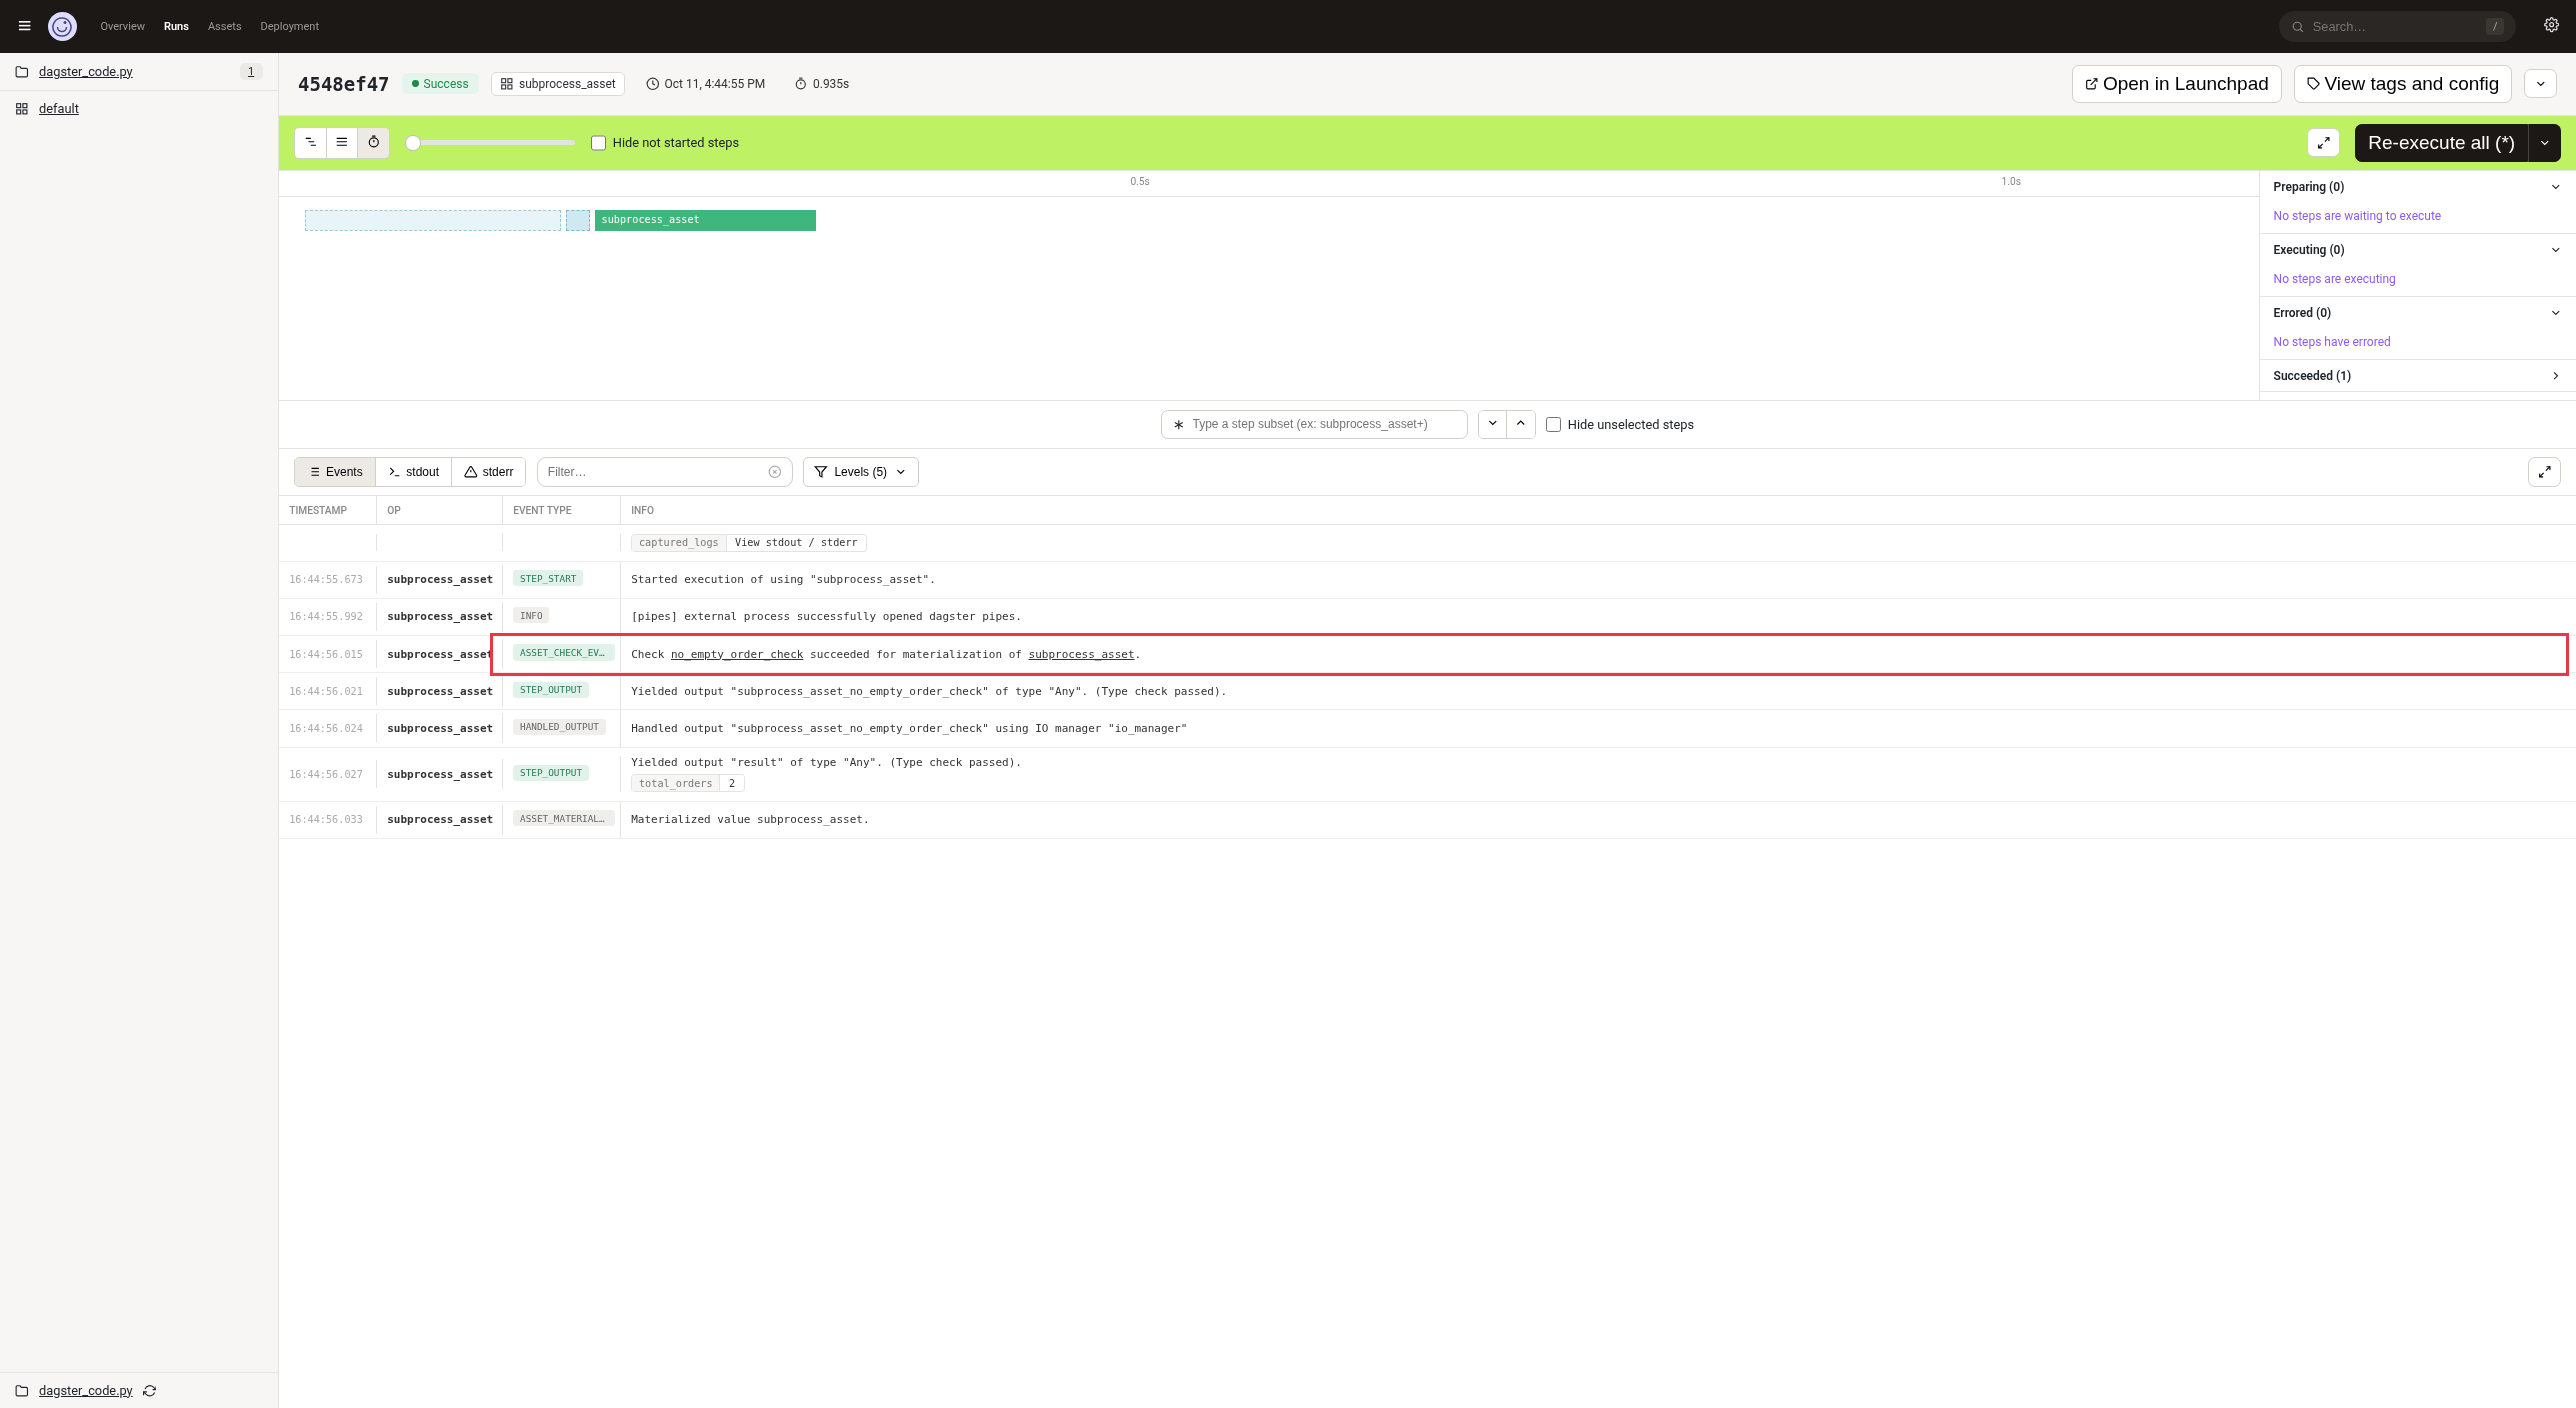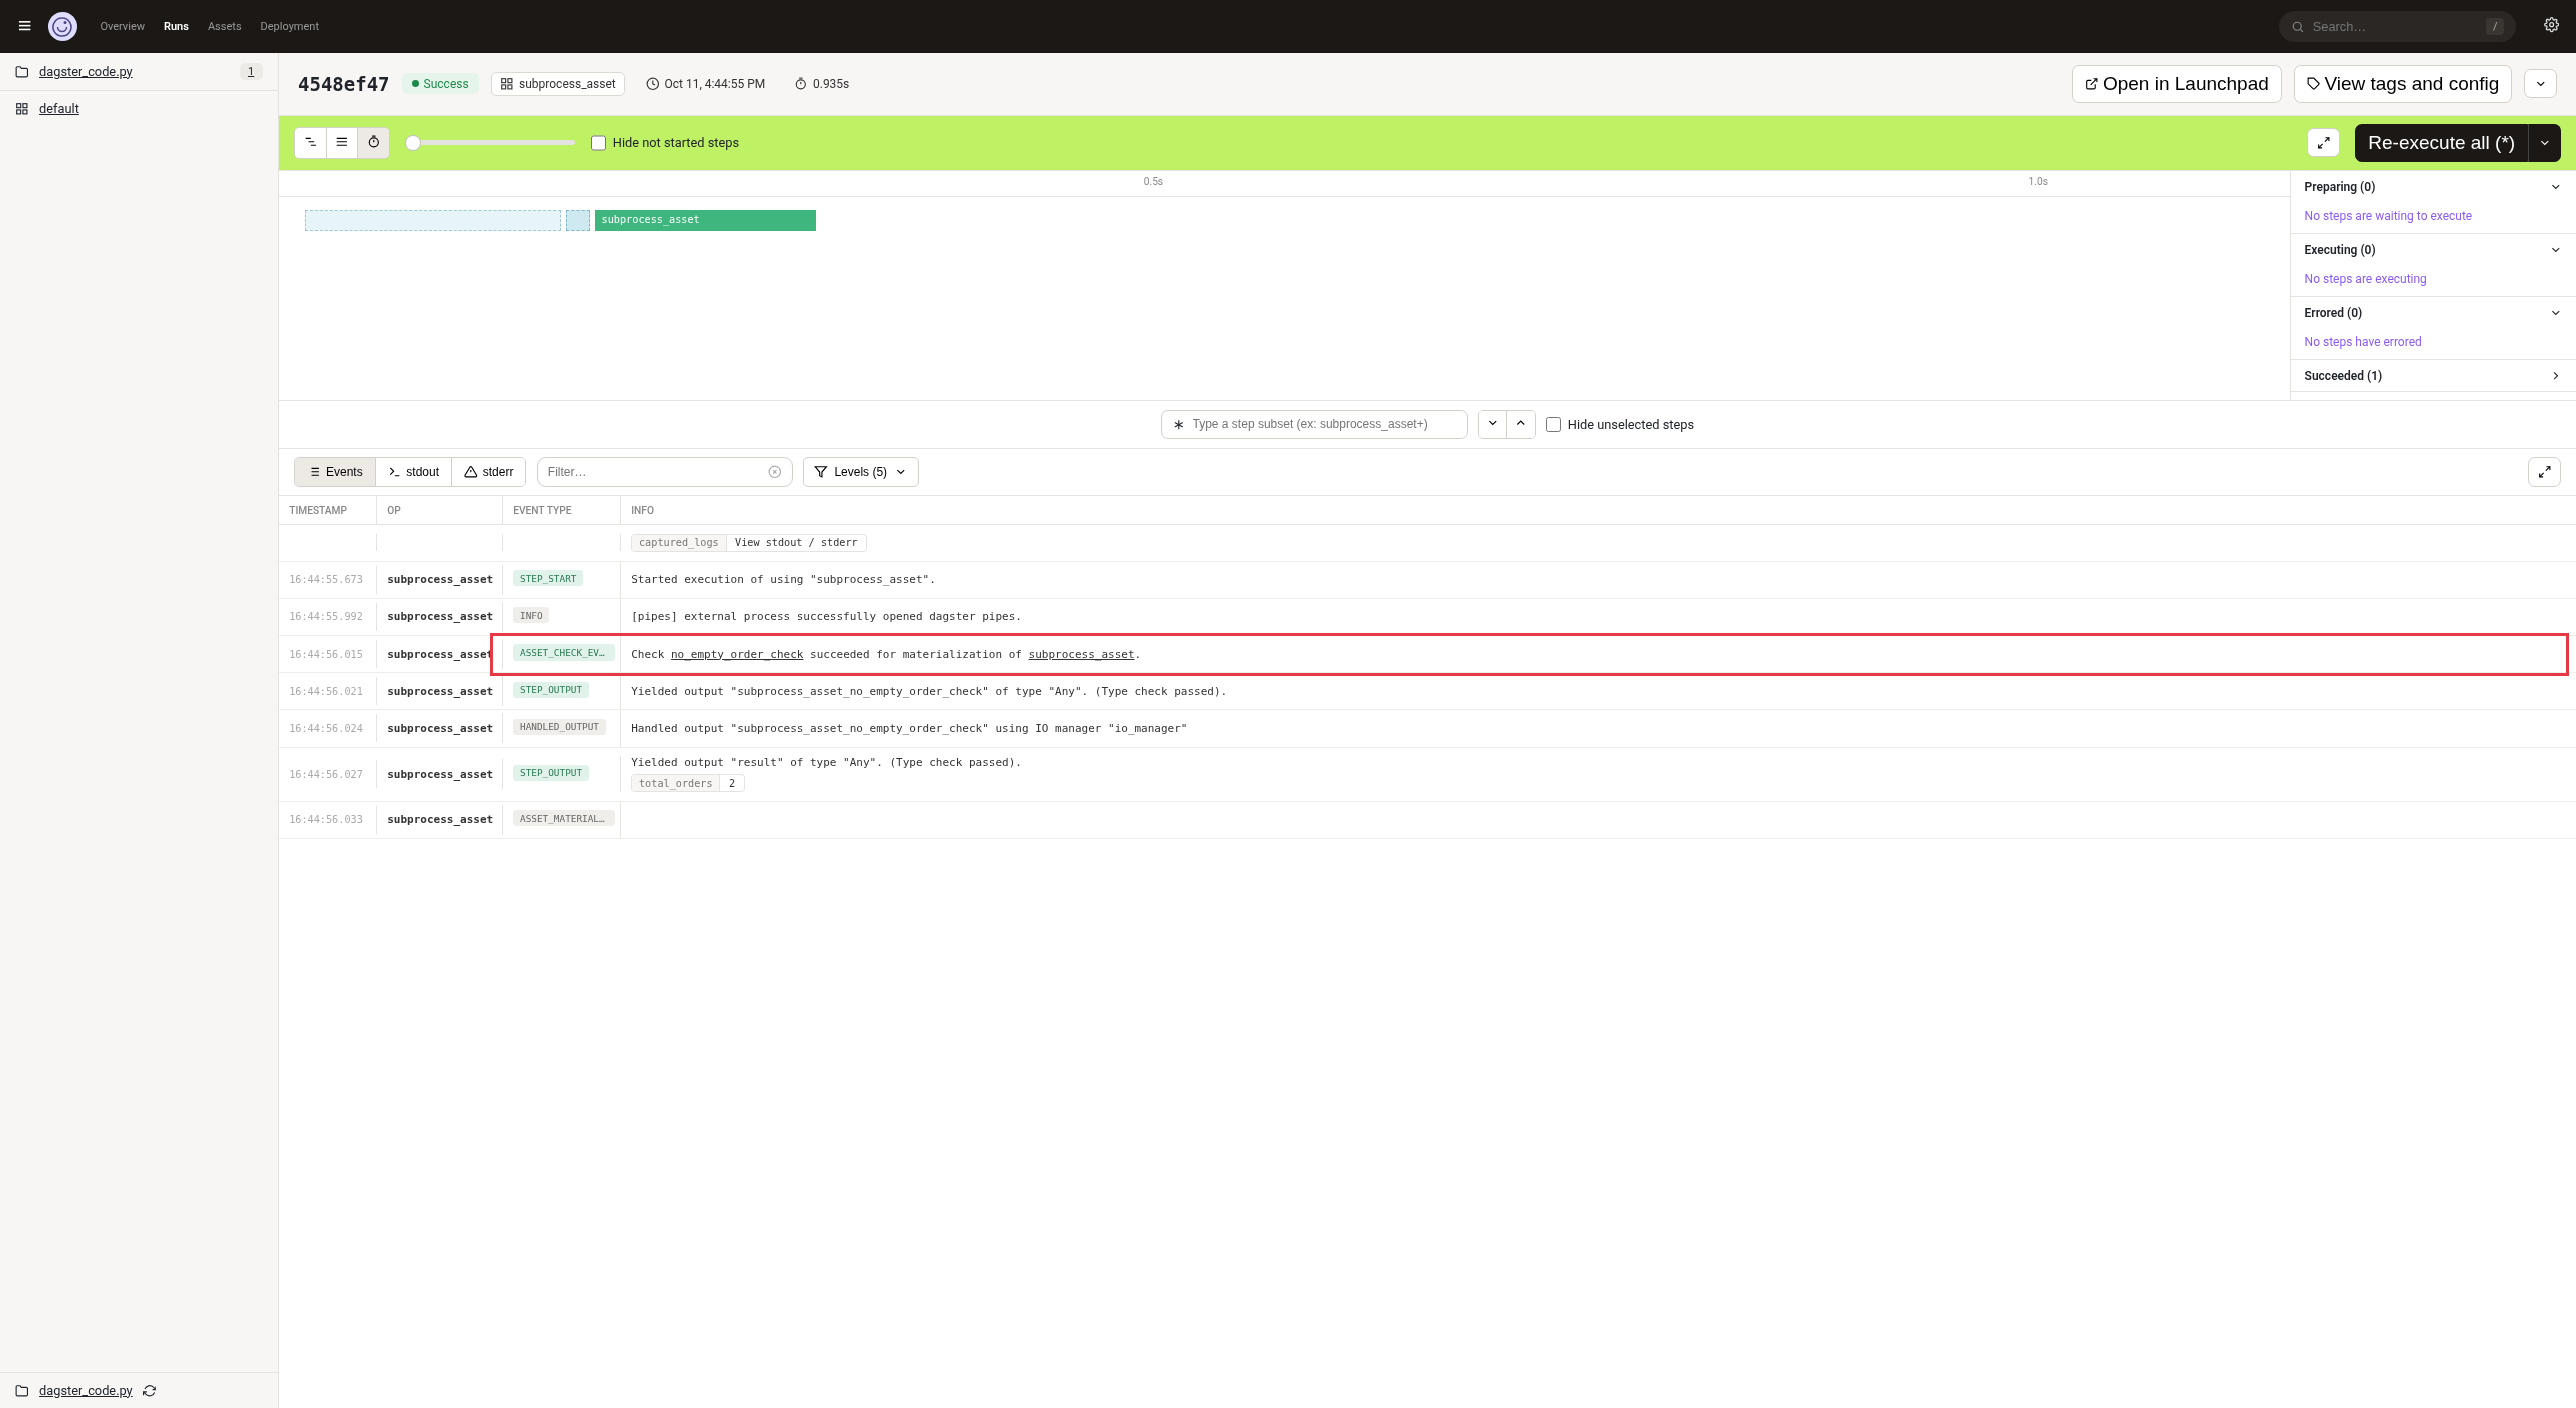--- a/index.html
+++ b/index.html
@@ -57,21 +57,21 @@
     .gantt-body { display: flex; background: #fff; border-bottom: 0.9px solid #E5E3E0; height: 230px; }
     .gantt-chart { flex: 1; position: relative; overflow: hidden; }
     .gantt-ruler { height: 25.6px; border-bottom: 0.9px solid #E5E3E0; position: relative; font-size: 10.2px; color: #888; }
     .ruler-tick { position: absolute; top: 5.1px; }
     .gantt-rows { position: relative; padding-top: 20.4px; }
     .gantt-bar-wrap { position: absolute; height: 20.4px; display: flex; }
     .gantt-bar-prep { background: #E7F5F9; border: 0.9px dashed #9FC9D6; height: 100%; }
     .gantt-bar-prep2 { background: #CFE9F1; border: 0.9px dashed #7FB6C8; height: 100%; margin-left: 5.1px; }
     .gantt-bar-exec { background: #3FB67D; color: #fff; font-family: ui-monospace, Menlo, monospace; font-size: 10.2px; padding: 3.4px 6.8px; height: 100%; margin-left: 5.1px; }
     
-    .gantt-side { width: 286px; border-left: 0.9px solid #E5E3E0; }
+    .gantt-side { width: 317px; border-left: 0.9px solid #E5E3E0; }
     .side-section { border-bottom: 0.9px solid #E5E3E0; }
     .side-header { padding: 8.5px 13.6px; display: flex; align-items: center; justify-content: space-between; font-weight: 600; font-size: 12px; cursor: pointer; }
     .side-body { padding: 6.8px 13.6px 10.2px; color: #8b5cf6; font-size: 12px; }
     
     .gantt-filter-row { background: #fff; border-bottom: 0.9px solid #E5E3E0; padding: 8.5px; display: flex; align-items: center; gap: 10.2px; justify-content: center; }
     .step-subset-input { border: 0.9px solid #D3CFC9; border-radius: 6.8px; padding: 6.8px 10.2px; display: flex; align-items: center; gap: 6.8px; width: 307px; }
     .step-subset-input input { border: none; outline: none; font-size: 12px; flex: 1; }
     .layer-btns { display: flex; border: 0.9px solid #D3CFC9; border-radius: 5.1px; overflow: hidden; }
     .layer-btns button { border: none; background: #fff; padding: 5.1px 6.8px; cursor: pointer; border-right: 0.9px solid #D3CFC9; }
     .layer-btns button:last-child { border-right: none; }
@@ -464,18 +464,19 @@
             <div class="col-et"><span class="green">STEP_OUTPUT</span></div>
             <div class="col-info">Yielded output "result" of type "Any". (Type check passed).<div style="height: 5.1px;"></div><span class="kv-box">
                 <span class="k">total_orders</span>
                 <span class="v">2</span>
               </span></div>
           </div>
           <div class="log-row">
             <div class="col-ts">16:44:56.033</div>
             <div class="col-op">subprocess_asset</div>
             <div class="col-et"><span>ASSET_MATERIALIZAT…</span></div>
+            <div class="col-info">Materialized value subprocess_asset.</div>
           </div>
         </div>
     </div>
   </div>
 </div>
 
 
 </body></html>

